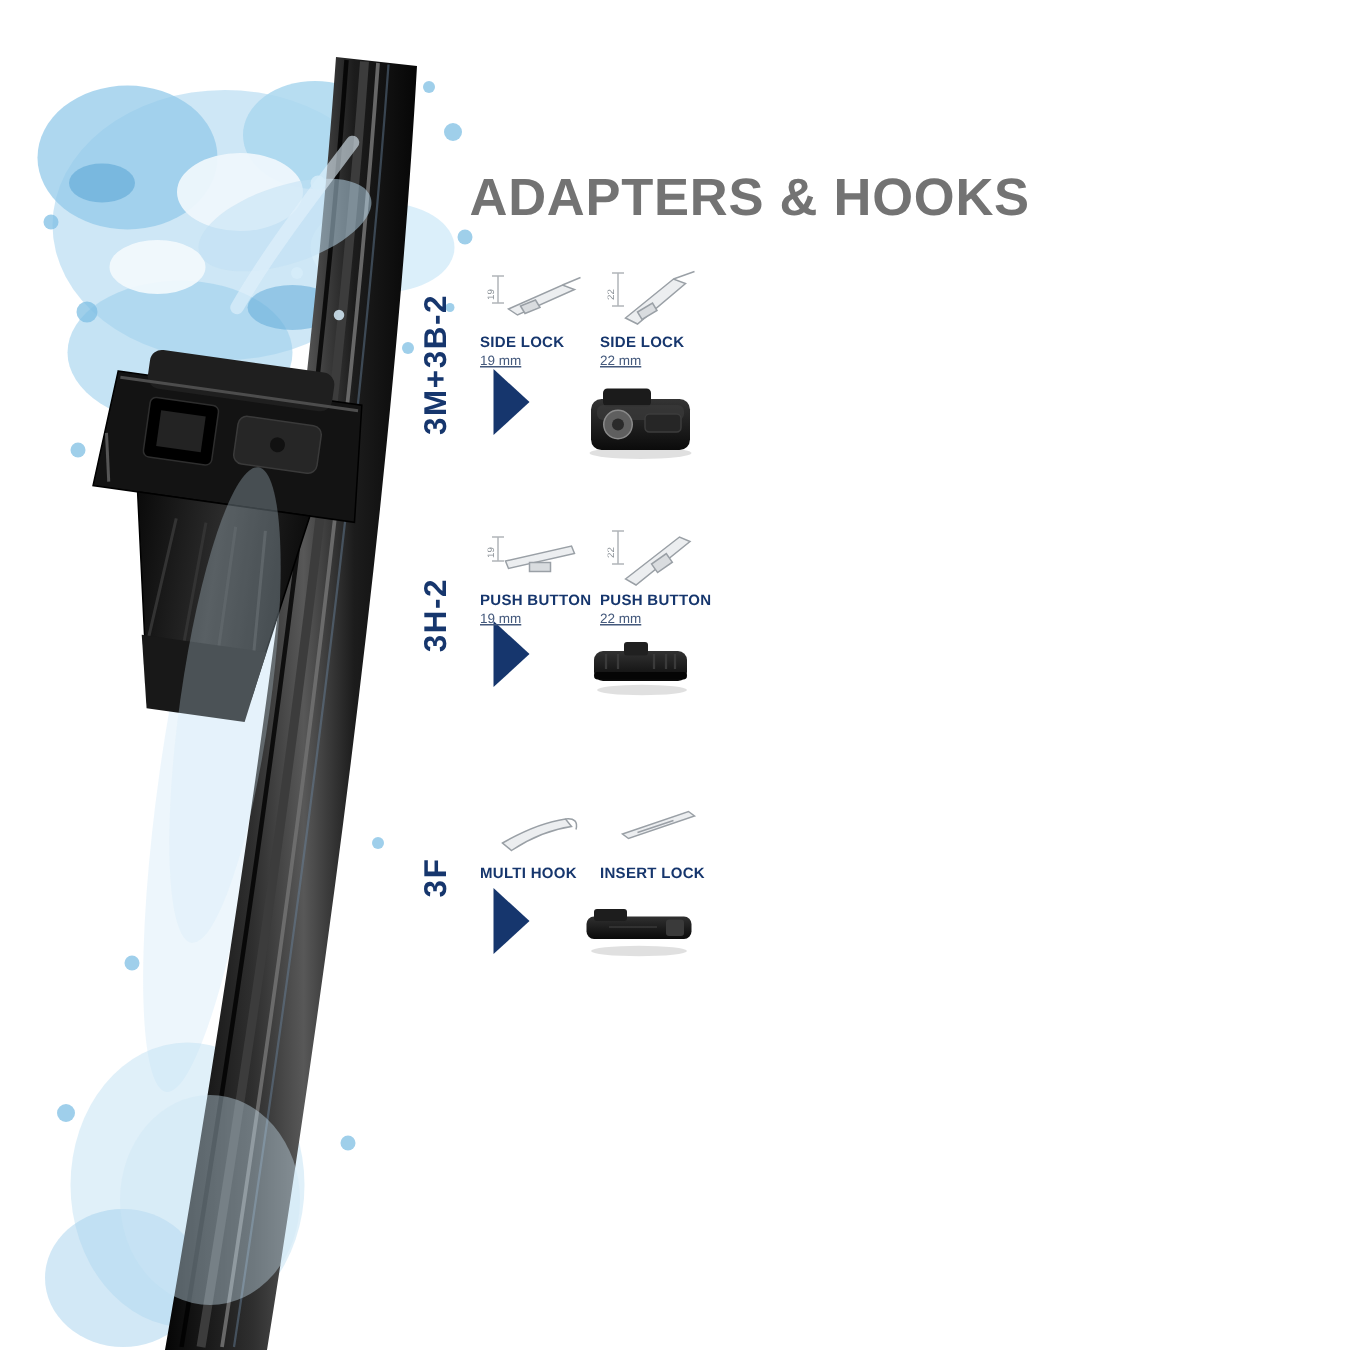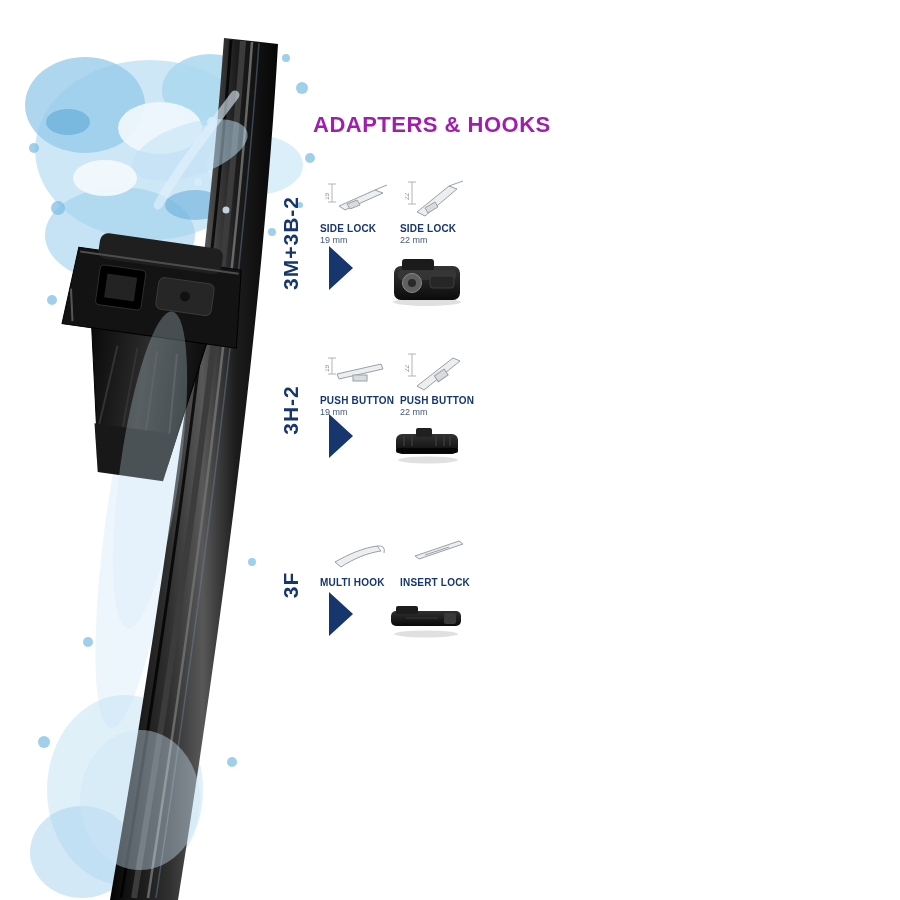--- a/index.html
+++ b/index.html
@@ -1,31 +1,31 @@
 <!DOCTYPE html>
 <html><head>
 <meta charset="utf-8">
 <style>
   * { margin:0; padding:0; box-sizing:border-box; }
   html,body { width:900px; height:900px; background:#ffffff; }
   body { font-family:"Liberation Sans", sans-serif; overflow:hidden; }
   .canvas { position:relative; width:900px; height:900px; background:#fff; overflow:hidden; }
   .photo { position:absolute; left:0; top:0; }
-  .title { position:absolute; left:313px; top:112px; font-size:22px; font-weight:700;
-           color:#a21caf; letter-spacing:.5px; white-space:nowrap; }
+  .title { position:absolute; left:313px; top:112px; font-size:35px; font-weight:700;
+           color:#737373; letter-spacing:.5px; white-space:nowrap; }
   .vlabel { position:absolute; transform:translate(-50%,-50%) rotate(-90deg);
             font-size:21px; font-weight:700; color:#16366d; letter-spacing:1px; white-space:nowrap; }
   .tri { position:absolute; width:0; height:0;
          border-top:22px solid transparent; border-bottom:22px solid transparent;
          border-left:24px solid #16366d; }
   .item { position:absolute; width:78px; }
   .item svg { display:block; margin:0 auto; }
   .item-name { font-size:10px; font-weight:700; color:#16366d; margin-top:3px;
                letter-spacing:.2px; line-height:1.1; }
-  .item-size { font-size:9px; color:#44597c; margin-top:1px; }
+  .item-size { font-size:9px; color:#44597c; margin-top:1px;text-decoration:underline; }
   .apic { position:absolute; }
 </style>
 </head>
 <body>
 
 <div class="canvas">
 
   <svg class="photo" width="900" height="900" viewBox="0 0 900 900">
     <defs>
       <linearGradient id="bladeG" x1="0" y1="0" x2="1" y2="0">

